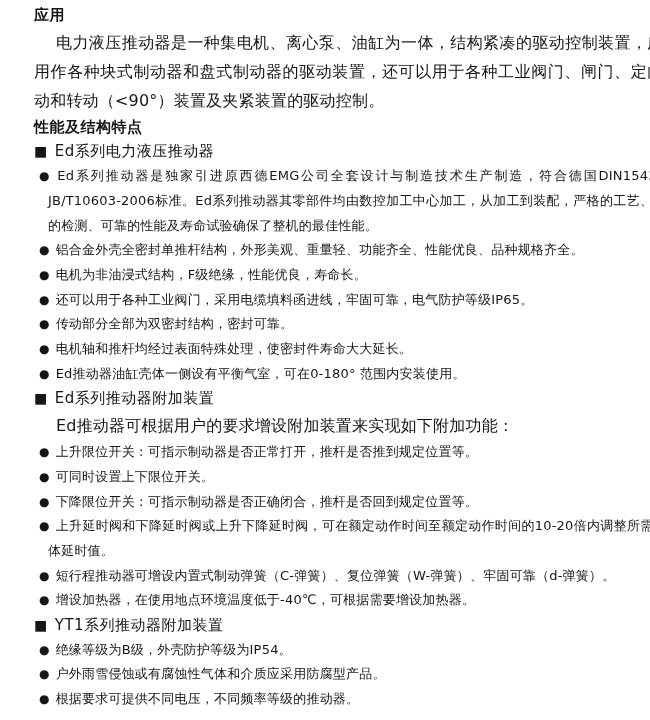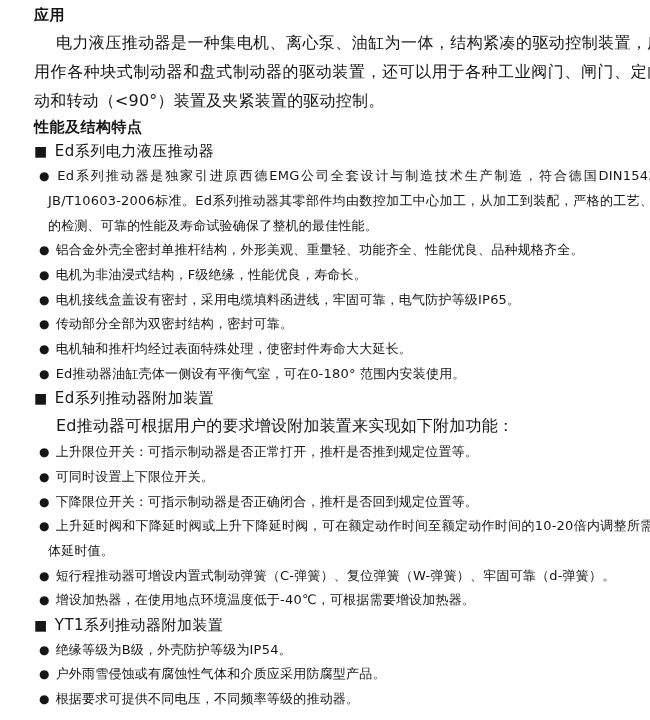--- a/index.html
+++ b/index.html
@@ -62,21 +62,21 @@
 
 <div class="page">
   <div id="doc">
       <div class="h1">应用</div>
       <div class="para">电力液压推动器是一种集电机、离心泵、油缸为一体，结构紧凑的驱动控制装置，广泛用作各种块式制动器和盘式制动器的驱动装置，还可以用于各种工业阀门、闸门、定向摆动和转动（&lt;90°）装置及夹紧装置的驱动控制。</div>
       <div class="h1">性能及结构特点</div>
       <div class="h2"><span class="sq">■</span><span>Ed系列电力液压推动器</span></div>
       <div class="bullet"><span class="bm">●</span><span>Ed系列推动器是独家引进原西德EMG公司全套设计与制造技术生产制造，符合德国DIN15430和JB/T10603-2006标准。Ed系列推动器其零部件均由数控加工中心加工，从加工到装配，严格的工艺、完善的检测、可靠的性能及寿命试验确保了整机的最佳性能。</span></div>
       <div class="bullet"><span class="bm">●</span><span>铝合金外壳全密封单推杆结构，外形美观、重量轻、功能齐全、性能优良、品种规格齐全。</span></div>
       <div class="bullet"><span class="bm">●</span><span>电机为非油浸式结构，F级绝缘，性能优良，寿命长。</span></div>
-      <div class="bullet"><span class="bm">●</span><span>电机接线盒盖设有密封，采用电缆填料函进线，牢固可靠，电气防护等级IP65。</span></div>
+      <div class="bullet"><span class="bm">●</span><span>还可以用于各种工业阀门，采用电缆填料函进线，牢固可靠，电气防护等级IP65。</span></div>
       <div class="bullet"><span class="bm">●</span><span>传动部分全部为双密封结构，密封可靠。</span></div>
       <div class="bullet"><span class="bm">●</span><span>电机轴和推杆均经过表面特殊处理，使密封件寿命大大延长。</span></div>
       <div class="bullet"><span class="bm">●</span><span>Ed推动器油缸壳体一侧设有平衡气室，可在0-180° 范围内安装使用。</span></div>
       <div class="h2"><span class="sq">■</span><span>Ed系列推动器附加装置</span></div>
       <div class="para">Ed推动器可根据用户的要求增设附加装置来实现如下附加功能：</div>
       <div class="bullet"><span class="bm">●</span><span>上升限位开关：可指示制动器是否正常打开，推杆是否推到规定位置等。</span></div>
       <div class="bullet"><span class="bm">●</span><span>可同时设置上下限位开关。</span></div>
       <div class="bullet"><span class="bm">●</span><span>下降限位开关：可指示制动器是否正确闭合，推杆是否回到规定位置等。</span></div>
       <div class="bullet"><span class="bm">●</span><span>上升延时阀和下降延时阀或上升下降延时阀，可在额定动作时间至额定动作时间的10-20倍内调整所需的具体延时值。</span></div>
       <div class="bullet"><span class="bm">●</span><span>短行程推动器可增设内置式制动弹簧（C-弹簧）、复位弹簧（W-弹簧）、牢固可靠（d-弹簧）。</span></div>

